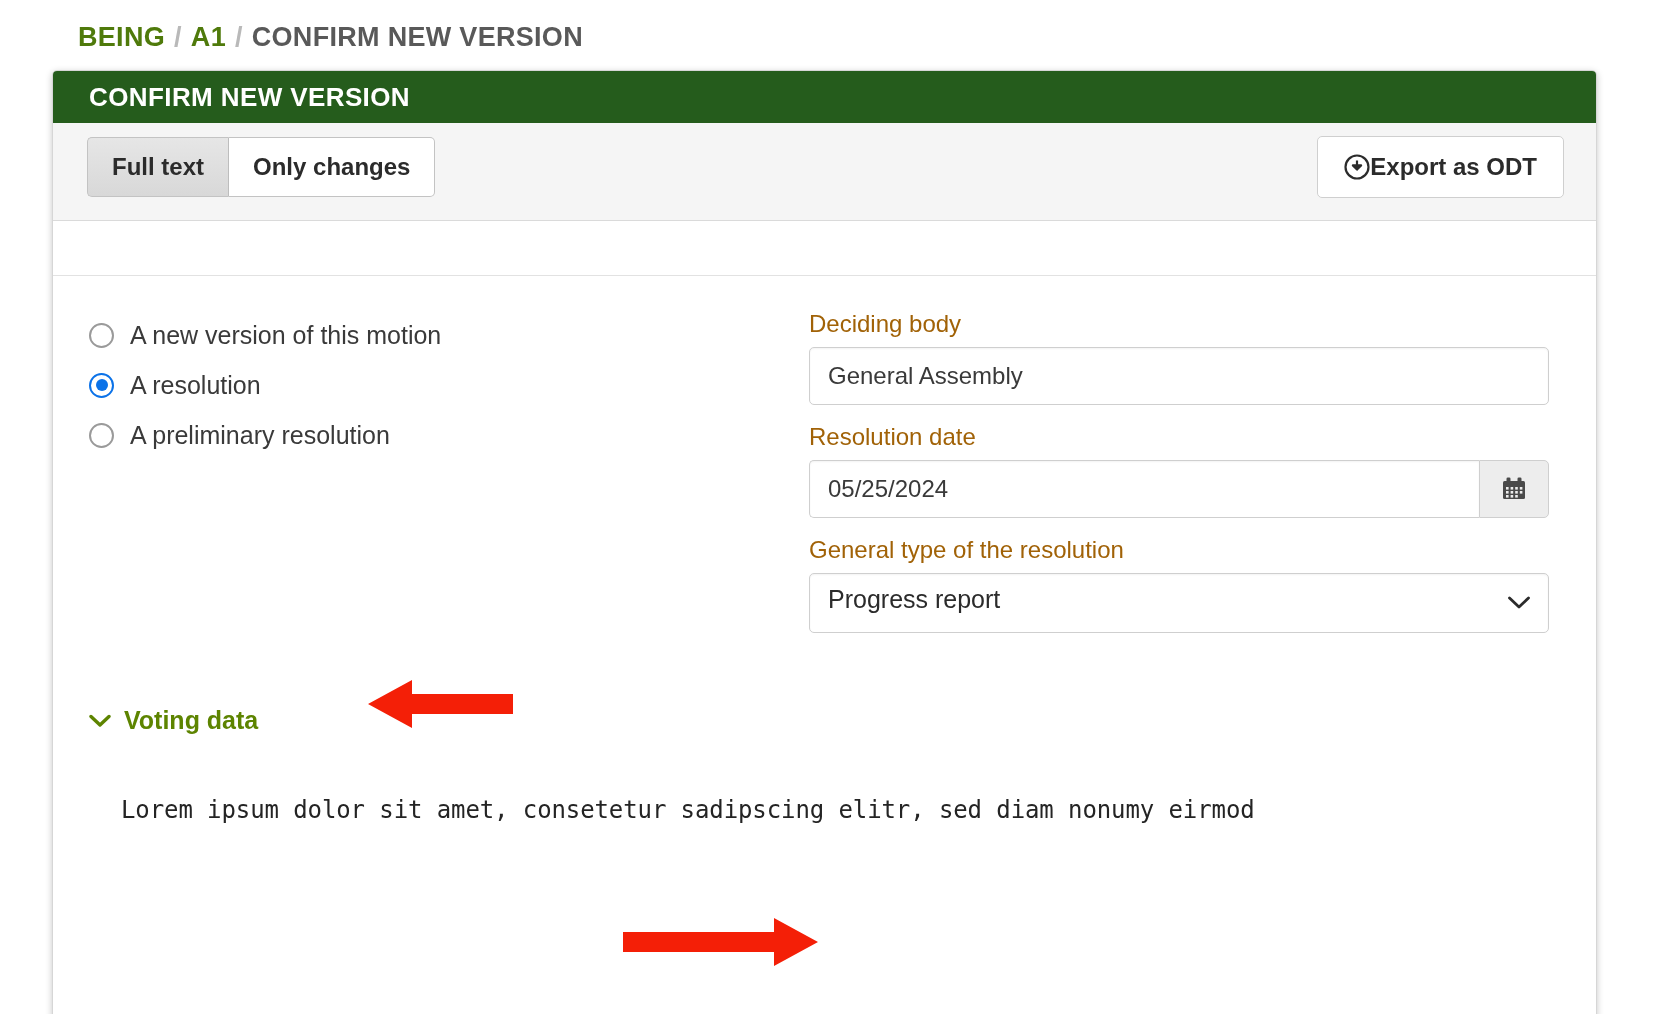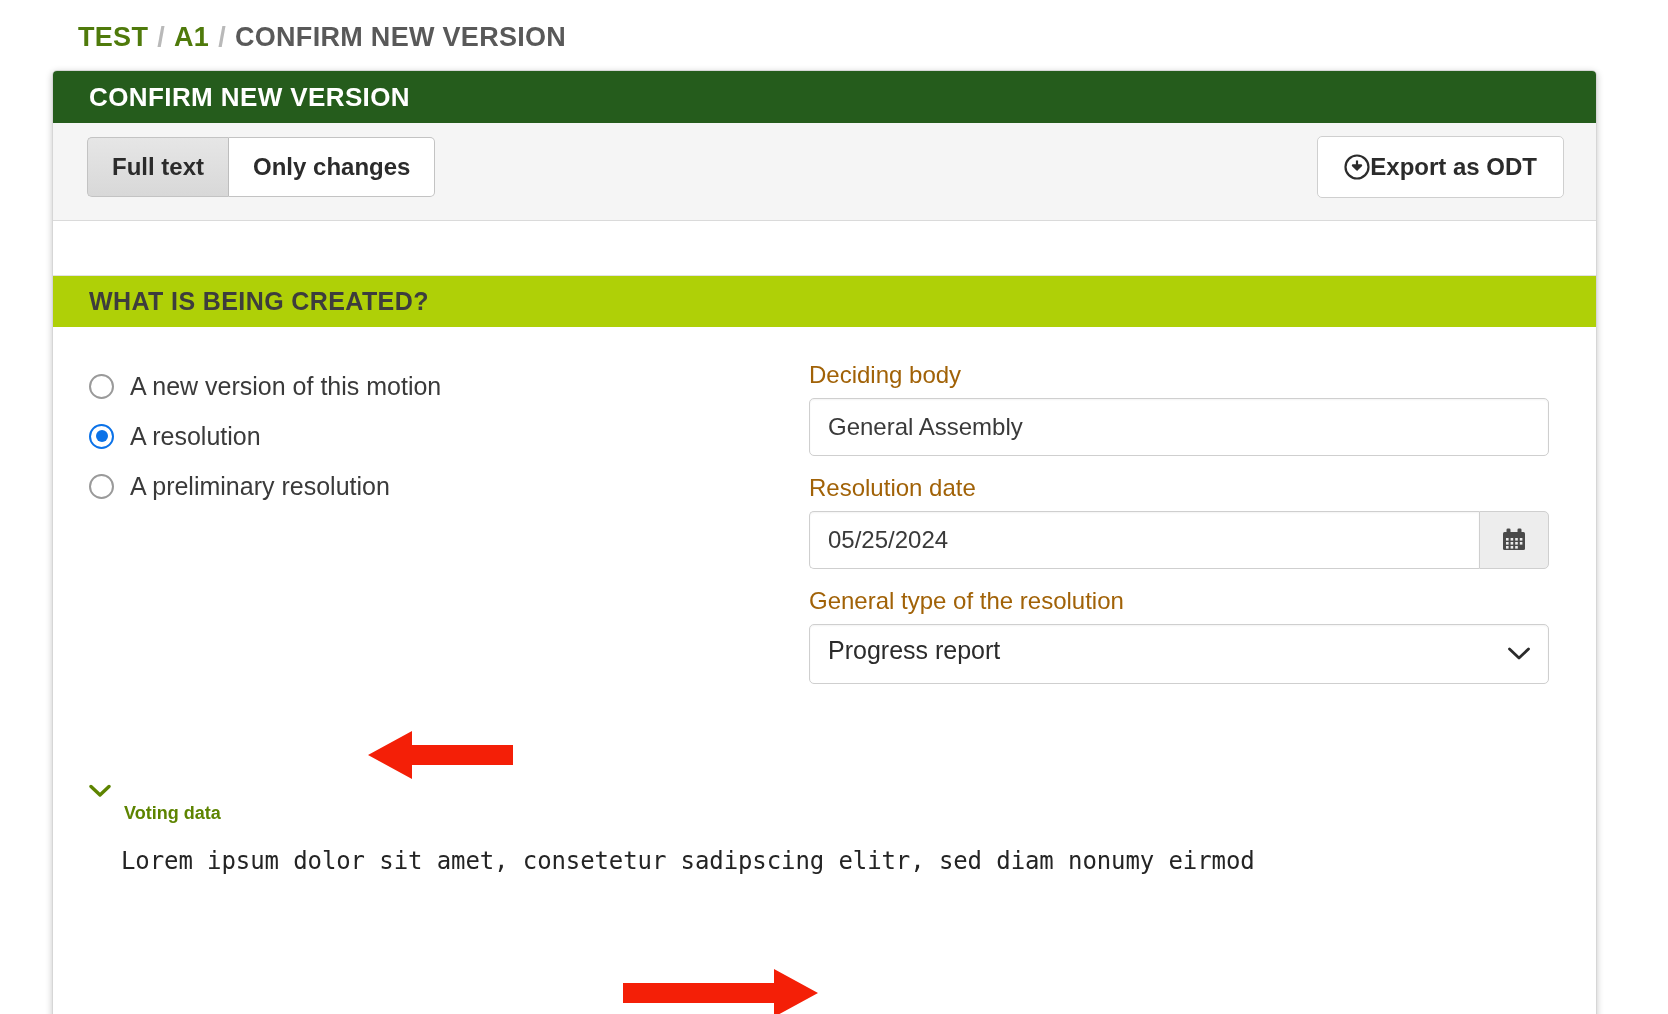--- a/index.html
+++ b/index.html
@@ -186,24 +186,23 @@
     align-items: center;
     gap: 13px;
     cursor: pointer;
   }
   .voting-chevron {
     width: 22px; height: 14px;
     display: inline-block;
   }
   .voting-chevron svg { display: block; }
   .voting-text {
-    font-size: 18px;
+    font-size: 25px;
     font-weight: bold;
     color: #5d8400;
-    margin-top: 46px;
   }
 
   
   .field-label {
     font-size: 24px;
     color: #a16207;
     margin-bottom: 9px;
     display: block;
   }
   .field-input {
@@ -289,21 +288,21 @@
   .arrow svg { display: block; }
   #arrow-resolution { left: 315px; top: 402px; }
   #arrow-motiontype { left: 570px; top: 640px; }
 </style>
 </head>
 <body>
 
 <div class="page">
 
   <div class="breadcrumb">
-    <span class="crumb-green">TEST</span><span class="crumb-sep">/</span><span class="crumb-green">A1</span><span class="crumb-sep">/</span><span class="crumb-current">CONFIRM NEW VERSION</span>
+    <span class="crumb-green">BEING</span><span class="crumb-sep">/</span><span class="crumb-green">A1</span><span class="crumb-sep">/</span><span class="crumb-current">CONFIRM NEW VERSION</span>
   </div>
 
   <div class="card">
 
     <div class="card-header">
       <span class="card-header-title">CONFIRM NEW VERSION</span>
     </div>
 
     <div class="toolbar">
       <div class="btn-group">
@@ -316,23 +315,20 @@
             <circle cx="13" cy="13" r="11.5" fill="none" stroke="#2b2b2b" stroke-width="2.2"></circle>
             <path d="M13 6.5 L13 15.2 M8.9 11.4 L13 15.6 L17.1 11.4 Z" fill="#2b2b2b" stroke="#2b2b2b" stroke-width="2.2" stroke-linejoin="round"></path>
           </svg>
         </span>
         <span>Export as ODT</span>
       </button>
     </div>
 
     <div class="strip"></div>
 
-    <div class="section-bar">
-      <span class="section-bar-title">WHAT IS BEING CREATED?</span>
-    </div>
 
     <div class="section-body">
 
       <div class="col-left">
         <div class="radio-row">
           <span class="radio-mark"></span>
           <span class="radio-label">A new version of this motion</span>
         </div>
         <div class="radio-row checked">
           <span class="radio-mark"></span>

